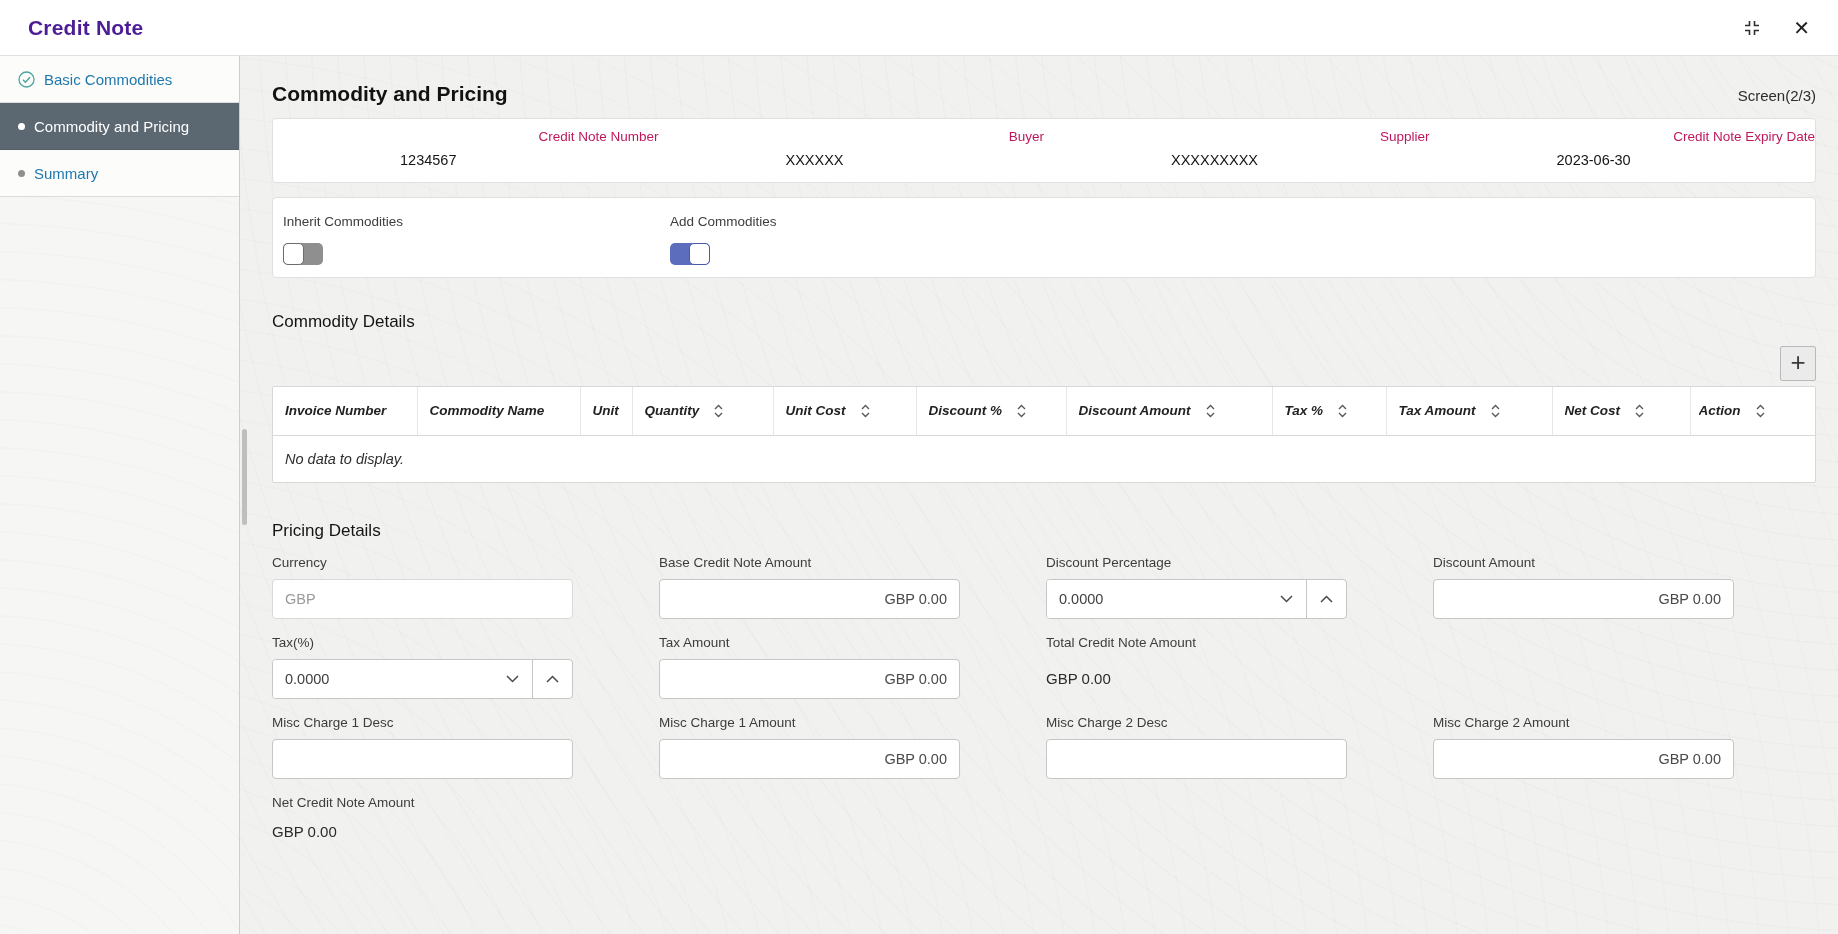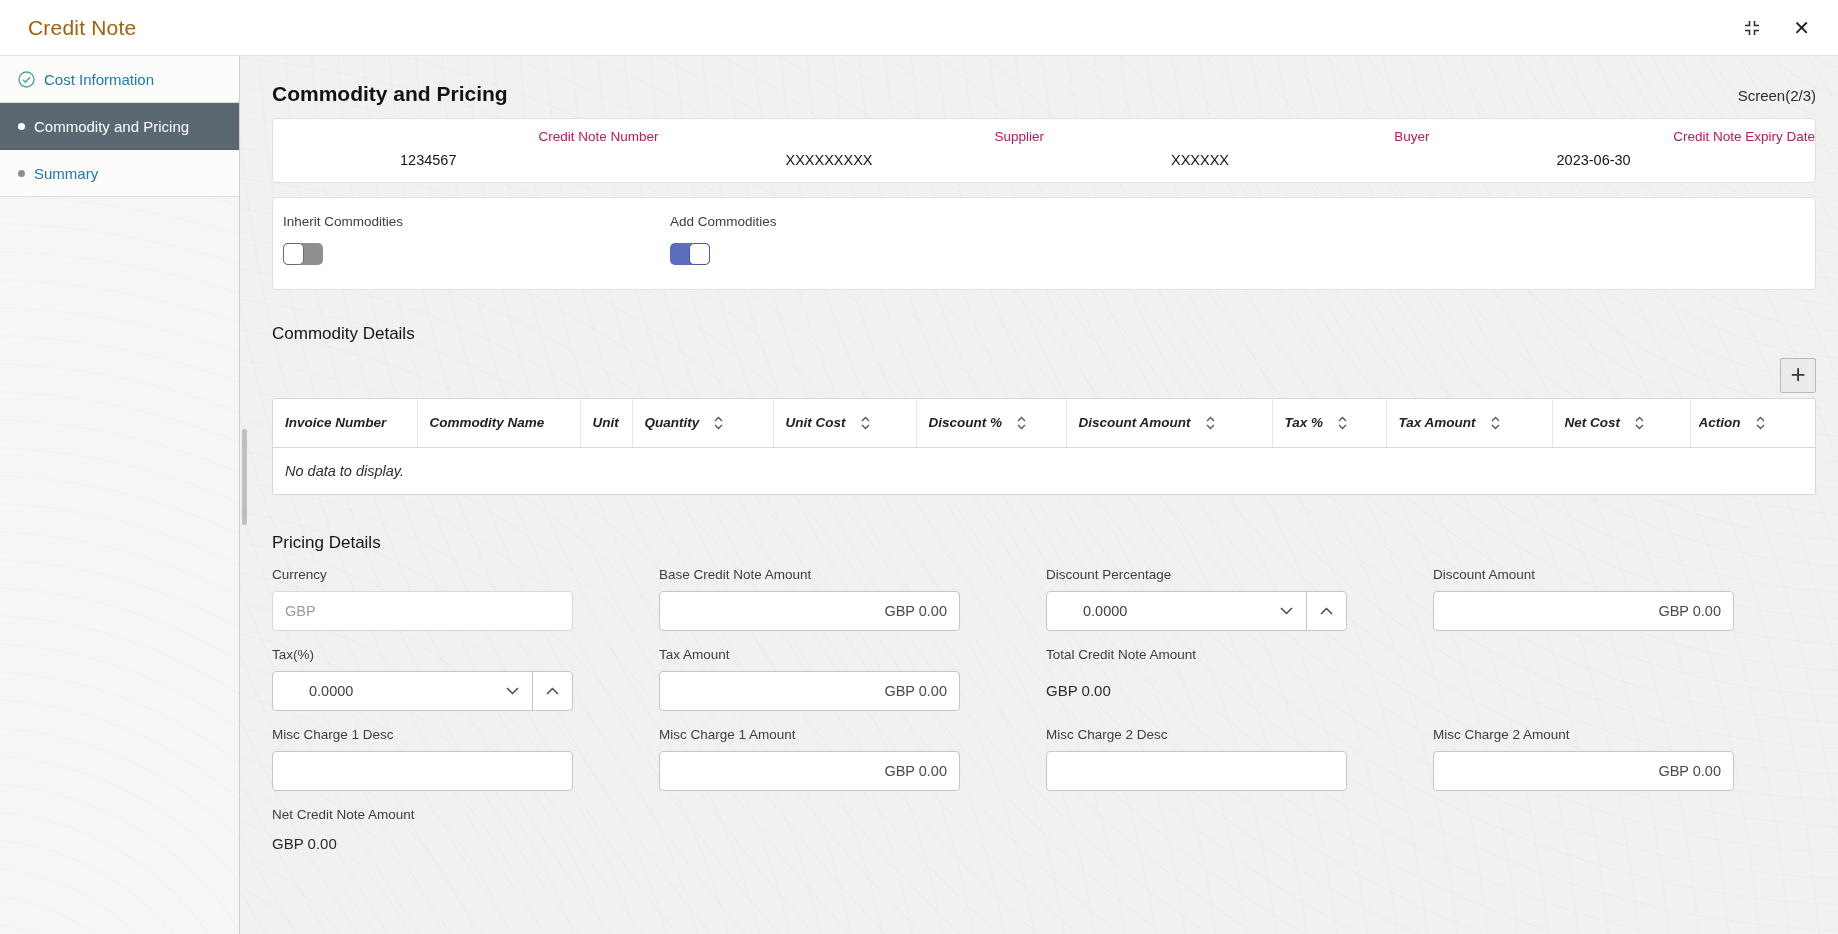--- a/index.html
+++ b/index.html
@@ -6,21 +6,21 @@
   html, body { width: 1838px; height: 934px; overflow: hidden; background: #fff; }
   body { font-family: "Liberation Sans", sans-serif; color: #1a1a1a; }
 
   .app { width: 1838px; height: 934px; display: flex; flex-direction: column; }
 
   
   .topbar {
     flex: 0 0 56px; display: flex; align-items: center; justify-content: space-between;
     padding: 0 28px; border-bottom: 1px solid #e0e0e0; background: #fff;
   }
-  .topbar h1 { font-size: 21px; font-weight: normal; color: #a16207; letter-spacing: .2px; }
+  .topbar h1 { font-size: 21px; font-weight: bold; color: #4c1d95; letter-spacing: .2px; }
   .topbar-icons { display: flex; align-items: center; gap: 32px; }
   .icon-btn { display: inline-flex; align-items: center; cursor: pointer; color: #2e2e2e; }
   .close-x { font-size: 20px; line-height: 1; color: #1f1f1f; }
 
   .main { flex: 1; display: flex; min-height: 0; }
 
   
   .sidebar {
     flex: 0 0 240px; width: 240px; border-right: 1px solid #cfcfcf;
     background-color: #f6f6f4;
@@ -58,21 +58,21 @@
   .card { background: #fff; border: 1px solid #e0e0e0; border-radius: 4px; }
 
   
   .info-card { display: grid; grid-template-columns: repeat(4, 1fr); padding: 10px 0 13px; }
   .info-cell { padding-left: 127px; }
   .info-label { font-size: 13.5px; line-height: 16px; color: #be185d; text-align: right; }
   .info-value { font-size: 14.5px; line-height: 17px; color: #151515; margin-top: 7px; }
 
   
   .toggles-card {
-    margin-top: 14px; padding: 16px 10px 20px;
+    margin-top: 14px; padding: 16px 10px 8px;
     display: grid; grid-template-columns: repeat(4, 301px); column-gap: 86px; justify-content: start;
   }
   .field-label { display: block; font-size: 13.5px; line-height: 16px; color: #3d3d3d; }
   .switch { margin-top: 13px; display: inline-block; width: 40px; height: 22px; border-radius: 5px; position: relative; cursor: pointer; }
   .switch.off { background: #8f8f8f; }
   .switch.on  { background: #5d6dbe; }
   .knob {
     position: absolute; top: 0; width: 21px; height: 22px; background: #fff;
     border: 1px solid #6c6c6c; border-radius: 5px;
   }
@@ -112,21 +112,21 @@
   .text-input {
     width: 100%; height: 40px; border: 1px solid #c6c6c6; border-radius: 4px;
     padding: 0 12px; font-family: inherit; font-size: 14.5px; color: #3f3f3f; background: #fff; outline: none;
   }
   .text-input.amount { text-align: right; color: #4a4a4a; }
   .text-input.muted { border-color: #d9d9d9; color: #0c4a6e; }
   .text-input.muted::placeholder { color: #9a9a9a; opacity: 1; }
 
   .combo {
     display: flex; align-items: stretch; height: 40px; background: #fff;
-    border: 1px solid #c6c6c6; border-radius: 4px; overflow: hidden; padding-left: 24px;
+    border: 1px solid #c6c6c6; border-radius: 4px; overflow: hidden;
   }
   .combo input {
     flex: 1; min-width: 0; border: none; outline: none; padding: 0 12px;
     font-family: inherit; font-size: 14.5px; color: #3f3f3f;
   }
   .combo-caret { width: 40px; display: flex; align-items: center; justify-content: center; cursor: pointer; }
   .combo-step  { width: 40px; border-left: 1px solid #c6c6c6; display: flex; align-items: center; justify-content: center; cursor: pointer; }
 
   .static-amount { height: 40px; display: flex; align-items: center; font-size: 15px; color: #2b2b2b; }
   .static-amount.tight { height: auto; margin-top: 12px; }
@@ -166,21 +166,21 @@
   <div class="main">
 
     <aside class="sidebar">
       <div class="step done">
         <span class="step-check">
           <svg width="17" height="17" viewBox="0 0 17 17" fill="none" stroke="#4aa5a0">
             <circle cx="8.5" cy="8.5" r="7.5" stroke-width="1.3"></circle>
             <path d="M5 8.8l2.4 2.4 4.6-4.9" stroke-width="1.5"></path>
           </svg>
         </span>
-        <span class="step-label">Cost Information</span>
+        <span class="step-label">Basic Commodities</span>
       </div>
       <div class="step active">
         <span class="bullet"></span>
         <span class="step-label">Commodity and Pricing</span>
       </div>
       <div class="step pending">
         <span class="bullet"></span>
         <span class="step-label">Summary</span>
       </div>
     </aside>
@@ -194,26 +194,26 @@
           <h2>Commodity and Pricing</h2>
           <span class="screen-count">Screen(2/3)</span>
         </div>
 
         <div class="card info-card">
           <div class="info-cell">
             <div class="info-label">Credit Note Number</div>
             <div class="info-value">1234567</div>
           </div>
           <div class="info-cell">
+            <div class="info-label">Buyer</div>
+            <div class="info-value">XXXXXX</div>
+          </div>
+          <div class="info-cell">
             <div class="info-label">Supplier</div>
             <div class="info-value">XXXXXXXXX</div>
-          </div>
-          <div class="info-cell">
-            <div class="info-label">Buyer</div>
-            <div class="info-value">XXXXXX</div>
           </div>
           <div class="info-cell">
             <div class="info-label">Credit Note Expiry Date</div>
             <div class="info-value">2023-06-30</div>
           </div>
         </div>
 
         <div class="card toggles-card">
           <div>
             <span class="field-label">Inherit Commodities</span>

